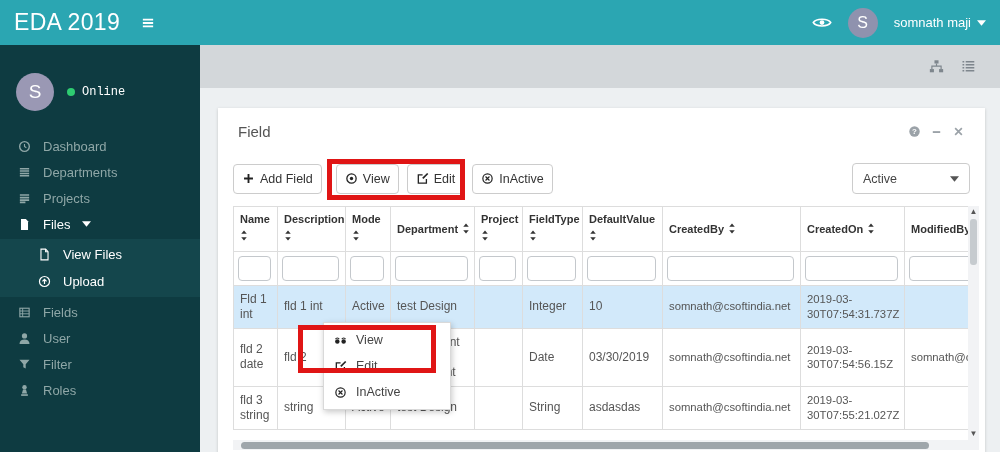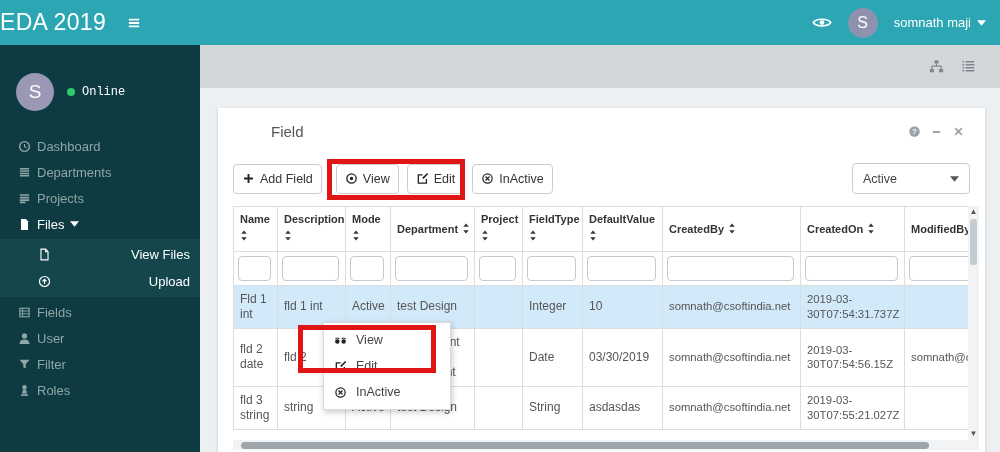--- a/index.html
+++ b/index.html
@@ -5,53 +5,53 @@
   * { box-sizing: border-box; margin: 0; padding: 0; }
   html,body { width:1000px; height:452px; }
   body { font-family:"Liberation Sans","DejaVu Sans",sans-serif; background:#EDF0F2; }
   .app { position:relative; width:1000px; height:452px; overflow:hidden; background:var(--content-bg,#EDF0F2); }
   .ico { display:inline-flex; color:inherit; }
   .ico svg { width:13px; height:13px; display:block; }
 
   
   .topbar { position:absolute; top:0; left:0; right:0; height:45px; background:var(--accent,#2BA6B2);
             display:flex; align-items:center; color:#fff; z-index:6; }
-  .brand { font-size:23px; font-weight:400; letter-spacing:.3px; }
+  .brand { font-size:23px; margin-left:14px; font-weight:400; letter-spacing:.3px; }
   .hamburger { margin-left:20px; cursor:pointer; display:flex; }
   .hamburger svg { width:16px; height:16px; }
   .top-right { margin-left:auto; display:flex; align-items:center; gap:16px; margin-right:14px; }
   .eye-top svg { width:20px; height:15px; }
   .avatar-sm { width:30px; height:30px; border-radius:50%; background:#8F92AE; display:flex;
                align-items:center; justify-content:center; font-size:16px; }
   .username { font-size:13px; display:flex; align-items:center; gap:6px; cursor:pointer; }
   .username .ico svg { width:9px; height:6px; }
 
   
   .sidebar { position:absolute; top:45px; left:0; width:200px; bottom:0; background:var(--sidebar,#0E3B41);
              color:#8FA7A7; font-size:13px; z-index:5; }
   .side-user { display:flex; align-items:center; gap:13px; padding:28px 14px 22px 16px; }
   .avatar-lg { width:38px; height:38px; border-radius:50%; background:#9A98B4; color:#fff; font-size:19px;
                display:flex; align-items:center; justify-content:center; flex:none; }
   .status { display:flex; align-items:center; gap:7px; color:#fff; font-size:12px;font-family:Liberation Mono, monospace; }
   .dot { width:8px; height:8px; border-radius:50%; background:var(--online,#2ECC71); }
-  .nav-item { display:flex; align-items:center; gap:6px; height:26px; padding:0 10px 0 18px; cursor:pointer; }
+  .nav-item { display:flex; align-items:center; gap:12px; height:26px; padding:0 10px 0 18px; cursor:pointer; }
   .nav-item.active { color:#fff; }
   .nav-item .caret svg { width:9px; height:6px; }
   .submenu { background:var(--sidebar-submenu,#14464C); padding:2px 0; margin:2px 0; }
-  .submenu .nav-item { padding-left:38px; color:#fff; height:27px;justify-content:space-between; }
+  .submenu .nav-item { padding-left:38px; color:#fff; height:27px; }
 
   
   .main { position:absolute; left:200px; top:45px; right:0; bottom:0; background:var(--content-bg,#EDF0F2); }
   .ribbon { height:43px; background:var(--ribbon,#D3D7DA); display:flex; align-items:center;
             justify-content:flex-end; gap:17px; padding-right:24px; color:#7E868D; }
   .ribbon .ico svg { width:15px; height:15px; }
 
   .panel { position:absolute; left:18px; top:63px; width:767px; height:400px; background:#fff;
            box-shadow:0 1px 3px rgba(0,0,0,.18); }
-  .panel-head { display:flex; align-items:center; height:46px; padding:0 20px;margin-left:33px; }
+  .panel-head { display:flex; align-items:center; height:46px; padding:0 20px; }
   .panel-title { font-size:15px; color:#555; }
   .win-controls { margin-left:auto; display:flex; gap:9px; color:#9BA2A8; align-items:center; }
   .win-controls .ico { cursor:pointer; }
 
   .toolbar { display:flex; align-items:center; padding:9px 15px 10px; }
   .btn { display:inline-flex; align-items:center; gap:5px; padding:7px 8px; border:1px solid #ccc;
          border-radius:4px; background:#fff; font-size:12.5px; color:#333; cursor:pointer; margin-right:8px; }
   .btn .ico { color:#222; }
   .btn-view { margin-left:6px; }
   .select { margin-left:auto; width:118px; height:31px; border:1px solid #ccc; border-radius:4px;

